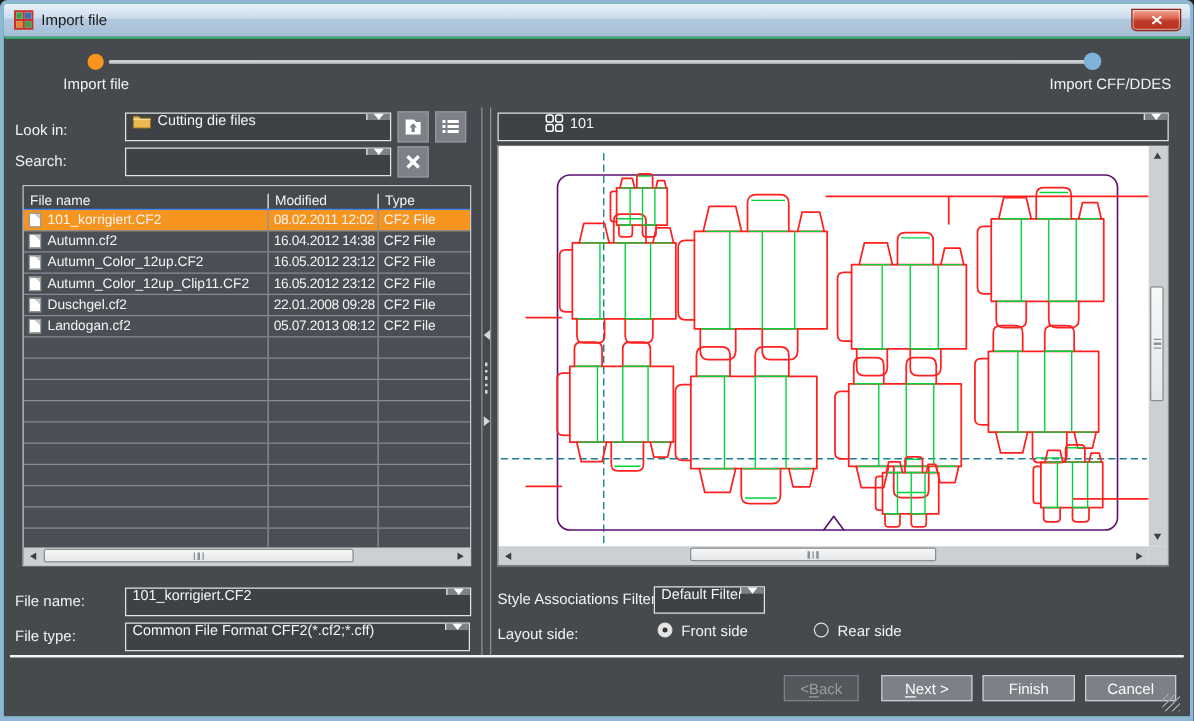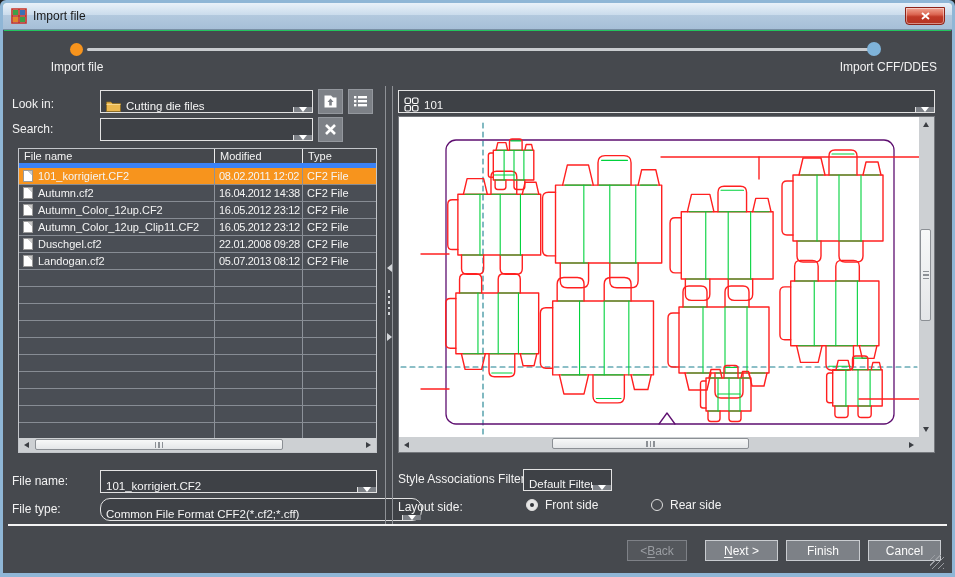--- a/index.html
+++ b/index.html
@@ -19,29 +19,29 @@
   .content{position:absolute;left:0;top:28px;right:0;bottom:0;background:#46494E;font-size:12px;color:#F2F2F2;}
   .lbl{position:absolute;color:#F2F2F2;font-size:12px;white-space:nowrap;}
   
   .wiz-track{position:absolute;left:84px;top:17px;width:782px;height:3px;background:#C9CCCF;border-radius:2px;}
   .wiz-dot{position:absolute;border-radius:50%;}
   .wiz-dot.start{left:67px;top:12px;width:13px;height:13px;background:var(--wizard-start);}
   .wiz-dot.end{left:864px;top:11px;width:14px;height:14px;background:var(--wizard-end);}
   .wiz-lab-l{position:absolute;left:38px;top:29px;width:72px;text-align:center;}
   .wiz-lab-r{position:absolute;right:15px;top:29px;text-align:left;}
   
-  .combo{position:absolute;height:23px;background:#3E4146;border:1px solid #E3E3E3;display:flex;align-items:flex-end;color:#F5F5F5;}
+  .combo{position:absolute;height:23px;background:#3E4146;border:1px solid #E3E3E3;display:flex;align-items:flex-start;color:#F5F5F5;}
   .combo .val{flex:1;display:flex;align-items:center;padding:0 5px;font-size:11.5px;white-space:nowrap;overflow:hidden;gap:5px;}
   .combo .arrow{width:19px;background:#7D8187;display:flex;align-items:center;justify-content:center;border-left:1px solid #E3E3E3;}
   .tri-dn{width:0;height:0;border-left:4px solid transparent;border-right:4px solid transparent;border-top:5px solid #FFF;}
   .tbtn{position:absolute;width:25px;height:25px;background:#7D8187;border:1px solid #94989E;display:flex;align-items:center;justify-content:center;}
   .foldericon{width:15px;height:12px;flex:0 0 auto;}
   
   .table{position:absolute;left:15px;top:117px;width:359px;height:305px;border:1px solid #C3C6CA;background:#4A4E55;overflow:hidden;}
-  .thead{display:flex;height:19px;border-bottom:5px solid #3b82f6;color:#F4F4F4;font-size:11px;background:#45484D;}
+  .thead{display:flex;height:19px;border-bottom:1px solid #3b82f6;color:#F4F4F4;font-size:11px;background:#45484D;align-items:flex-end;}
   .th{display:flex;align-items:center;padding:0 5px;border-right:1px solid #ECECEC;}
   .th.name{width:196px;}.th.mod{width:88px;}.th.typ{flex:1;border-right:none;}
   .tbody{position:absolute;top:19px;left:0;right:0;bottom:14px;overflow:hidden;}
   .trow{display:flex;height:17px;border-bottom:1px solid #878C94;font-size:11px;color:#F4F4F4;}
   .trow .c{display:flex;align-items:center;padding:0 4px;border-right:1px solid #8D929A;height:100%;overflow:hidden;white-space:nowrap;}
   .c.name{width:196px;}.c.mod{width:88px;letter-spacing:-0.3px;}.c.typ{flex:1;border-right:none;}
   .trow.selected{background:var(--selection);}
   .doc{width:10px;height:12px;margin-right:5px;flex:0 0 auto;background:linear-gradient(225deg,#C9C9C9 0 3px,#FFF 3px);border:1px solid #9B9B9B;}
   
   .sb{position:absolute;background:#CDD0D3;}
@@ -67,21 +67,21 @@
   .dieline path,.dieline line,.dieline rect{fill:none;vector-effect:non-scaling-stroke;stroke-linecap:round;stroke-linejoin:round;}
   .cut{stroke:var(--cut-line);stroke-width:1.4;}
   .crease{stroke:var(--crease-line);stroke-width:1.1;}
   .frame{stroke:var(--frame-line);stroke-width:1.3;}
   .guide{stroke:var(--guide-line);stroke-width:1.1;}
   .corner{position:absolute;right:0;bottom:0;width:15px;height:15px;background:#CDD0D3;}
   
   .radio{width:12px;height:12px;border-radius:50%;border:1px solid #DEDEDE;display:inline-block;position:relative;background:transparent;}
   .radio.on{background:#E6E6E6;}
   .radio.on::after{content:"";position:absolute;inset:3px;background:#32353A;border-radius:50%;}
-  .radiorow{position:absolute;display:flex;align-items:center;gap:7px;}
+  .radiorow{position:absolute;display:flex;align-items:flex-start;gap:7px;}
   
   .separator{position:absolute;left:5px;right:5px;top:493px;height:2px;background:#F4F4F4;}
   .btn{position:absolute;top:509px;height:21px;background:#7D8187;border:1px solid #C9CCD0;color:#FBFBFB;
        font-size:12px;display:flex;align-items:center;justify-content:center;font-family:inherit;padding:0;}
   .btn u{text-underline-offset:2px;}
   .btn.disabled{background:#54575C;border-color:#7E8187;color:#9A9DA2;}
   .grip{position:absolute;right:8px;bottom:4px;width:14px;height:14px;
     background:repeating-linear-gradient(135deg,transparent 0 3px,#9A9DA2 3px 4px);}
 </style>
 </head>
@@ -284,42 +284,42 @@
     <div class="lbl" style="left:9px;top:443px;">File name:</div>
     <div class="combo" style="left:97px;top:439px;width:277px;">
       <div class="val">
           <span>101_korrigiert.CF2</span>
         </div>
       <div class="arrow">
           <i class="tri-dn"></i>
         </div>
     </div>
     <div class="lbl" style="left:9px;top:471px;">File type:</div>
-    <div class="combo" style="left:97px;top:467px;width:322px;border-radius:10px;">
+    <div class="combo" style="left:97px;top:467px;width:276px;">
       <div class="val">
           <span>Common File Format CFF2(*.cf2;*.cff)</span>
         </div>
       <div class="arrow">
           <i class="tri-dn"></i>
         </div>
     </div>
 
     <div class="splitter">
       <i class="sp-arrow-l"></i>
       <span class="sdots">
           <i></i>
           <i></i>
           <i></i>
           <i></i>
           <i></i>
         </span>
       <i class="sp-arrow-r"></i>
     </div>
 
-    <div class="combo" style="left:395px;top:59px;width:537px;">
+    <div class="combo" style="left:395px;top:59px;width:537px;padding-left:32px;">
       <div class="val">
         <svg width="15" height="15" viewBox="0 0 15 15">
           <g fill="none" stroke="#FFF" stroke-width="1.2">
             <rect x="1" y="1" width="5.5" height="5.5" rx="1.5"></rect>
               <rect x="8.5" y="1" width="5.5" height="5.5" rx="1.5"></rect>
             <rect x="1" y="8.5" width="5.5" height="5.5" rx="1.5"></rect>
               <rect x="8.5" y="8.5" width="5.5" height="5.5" rx="1.5"></rect>
           </g>
         </svg>
         <span>101</span>

